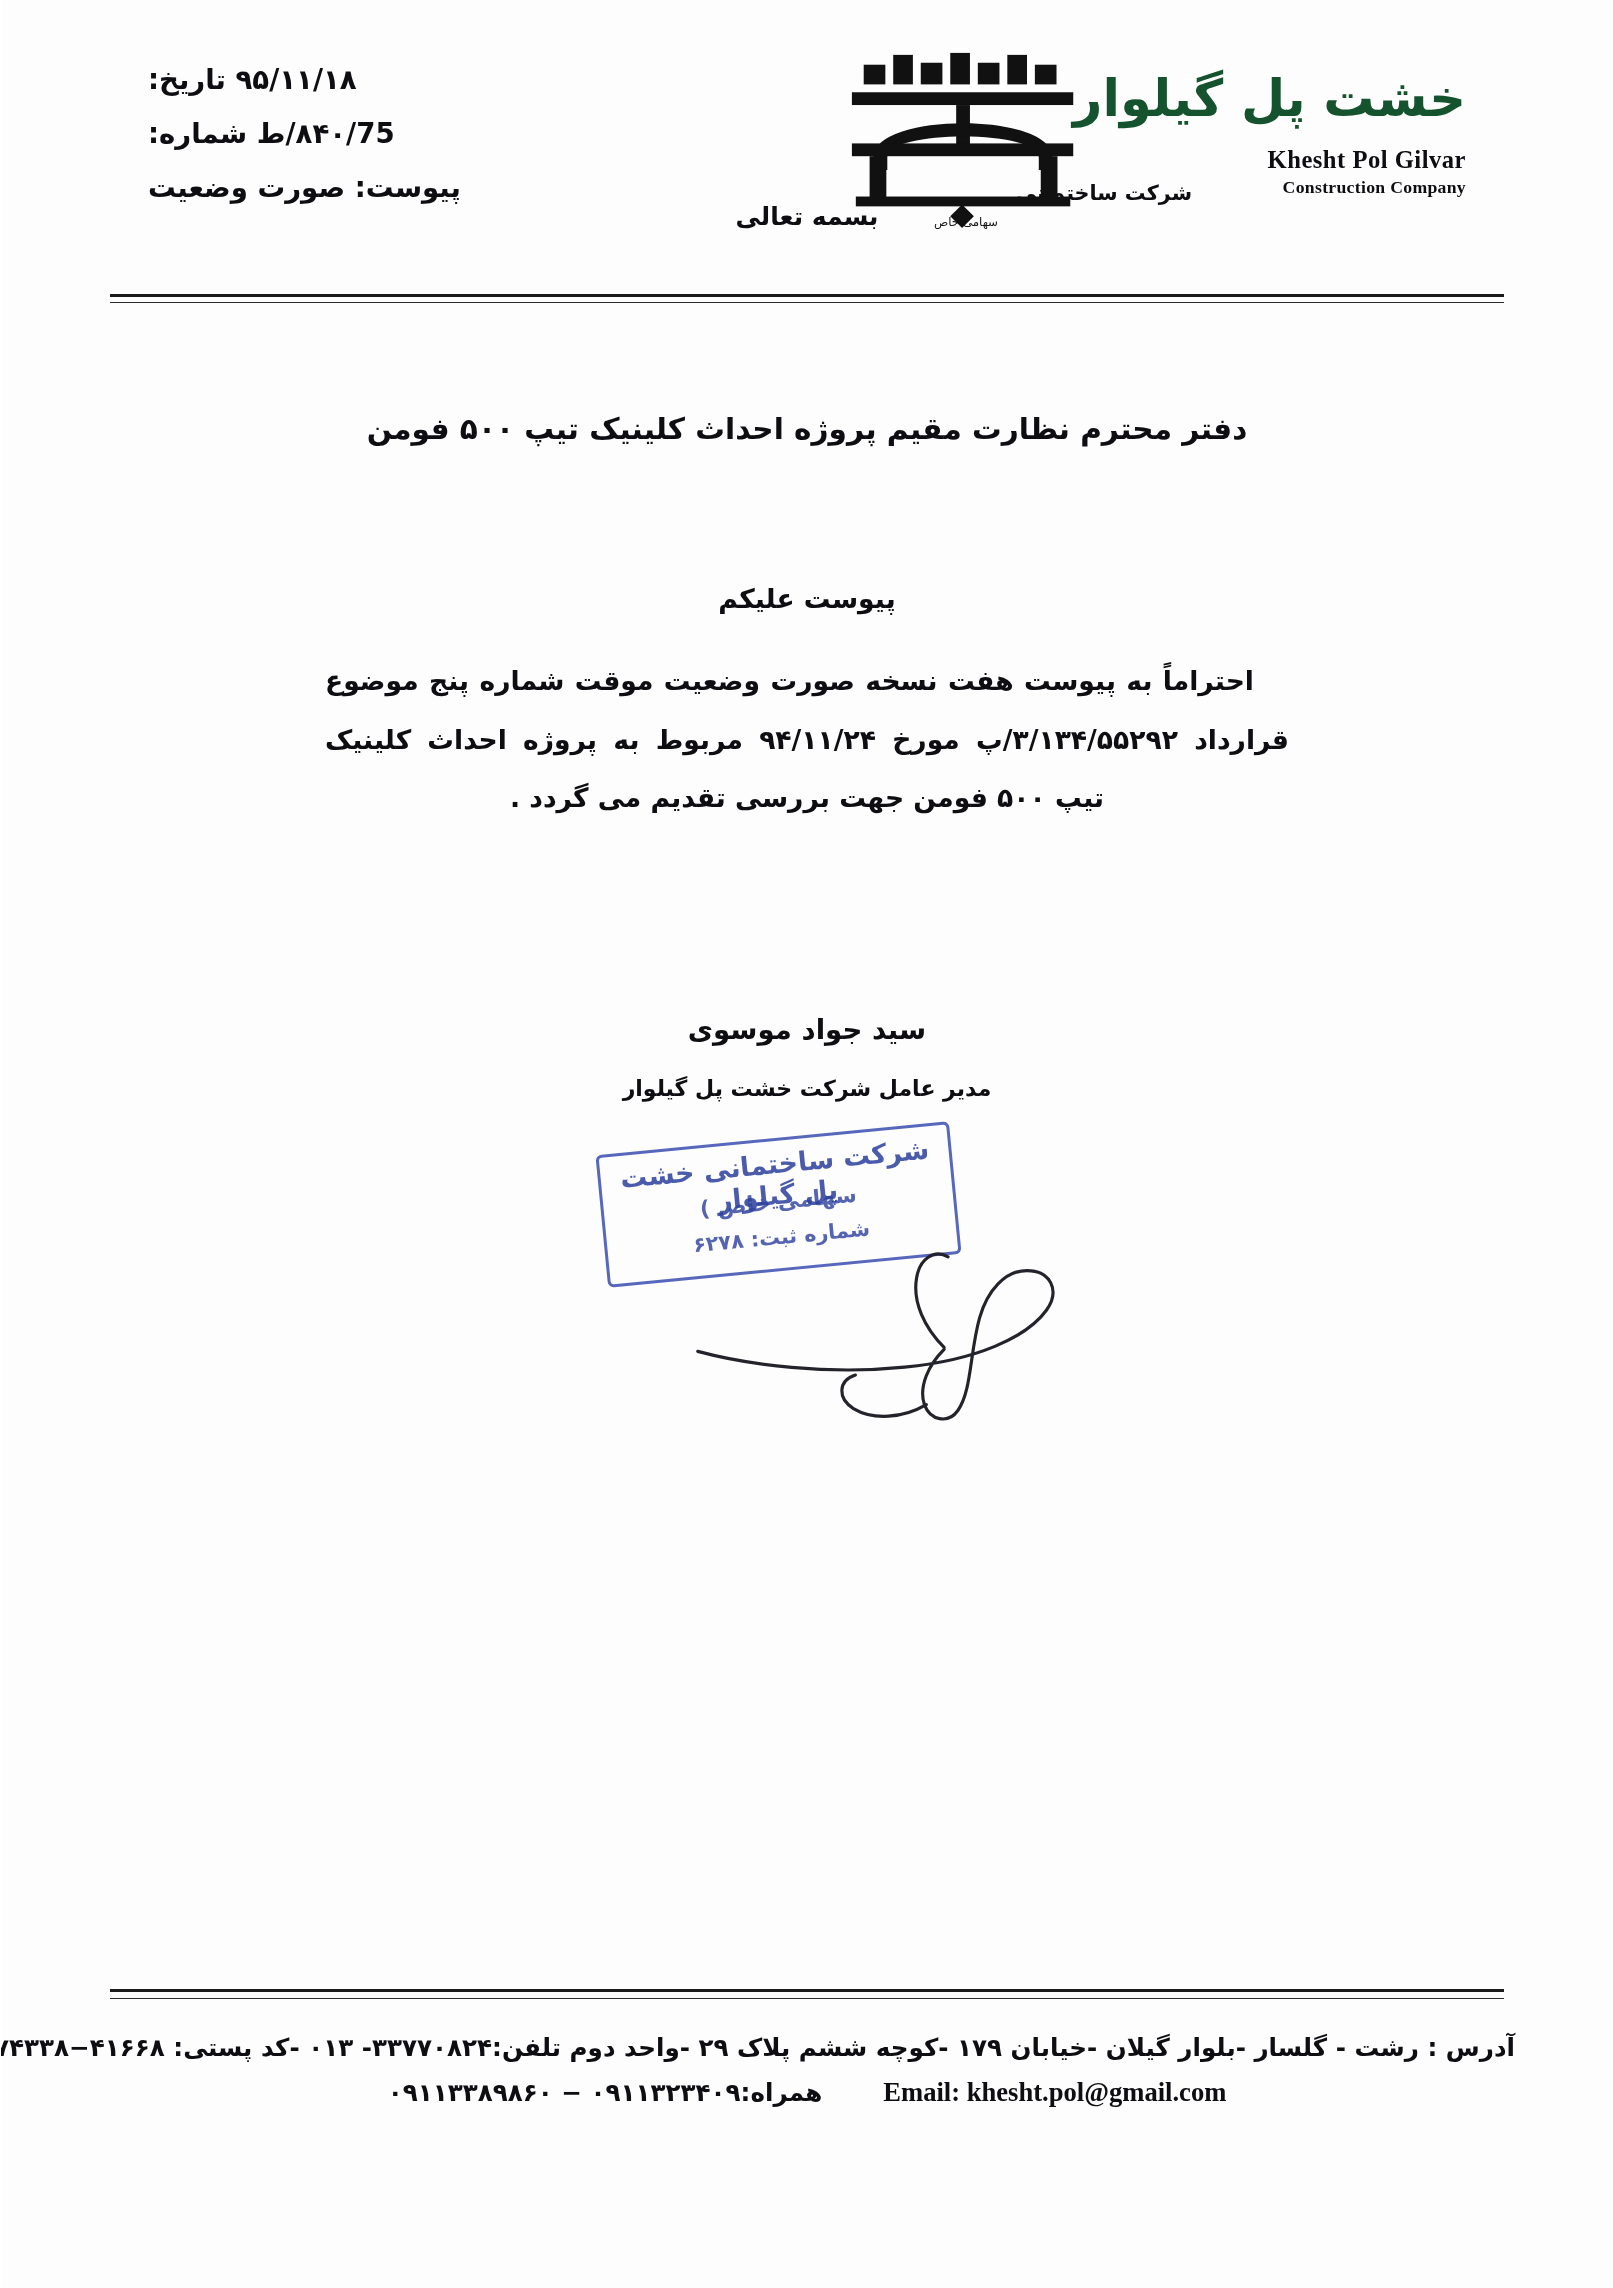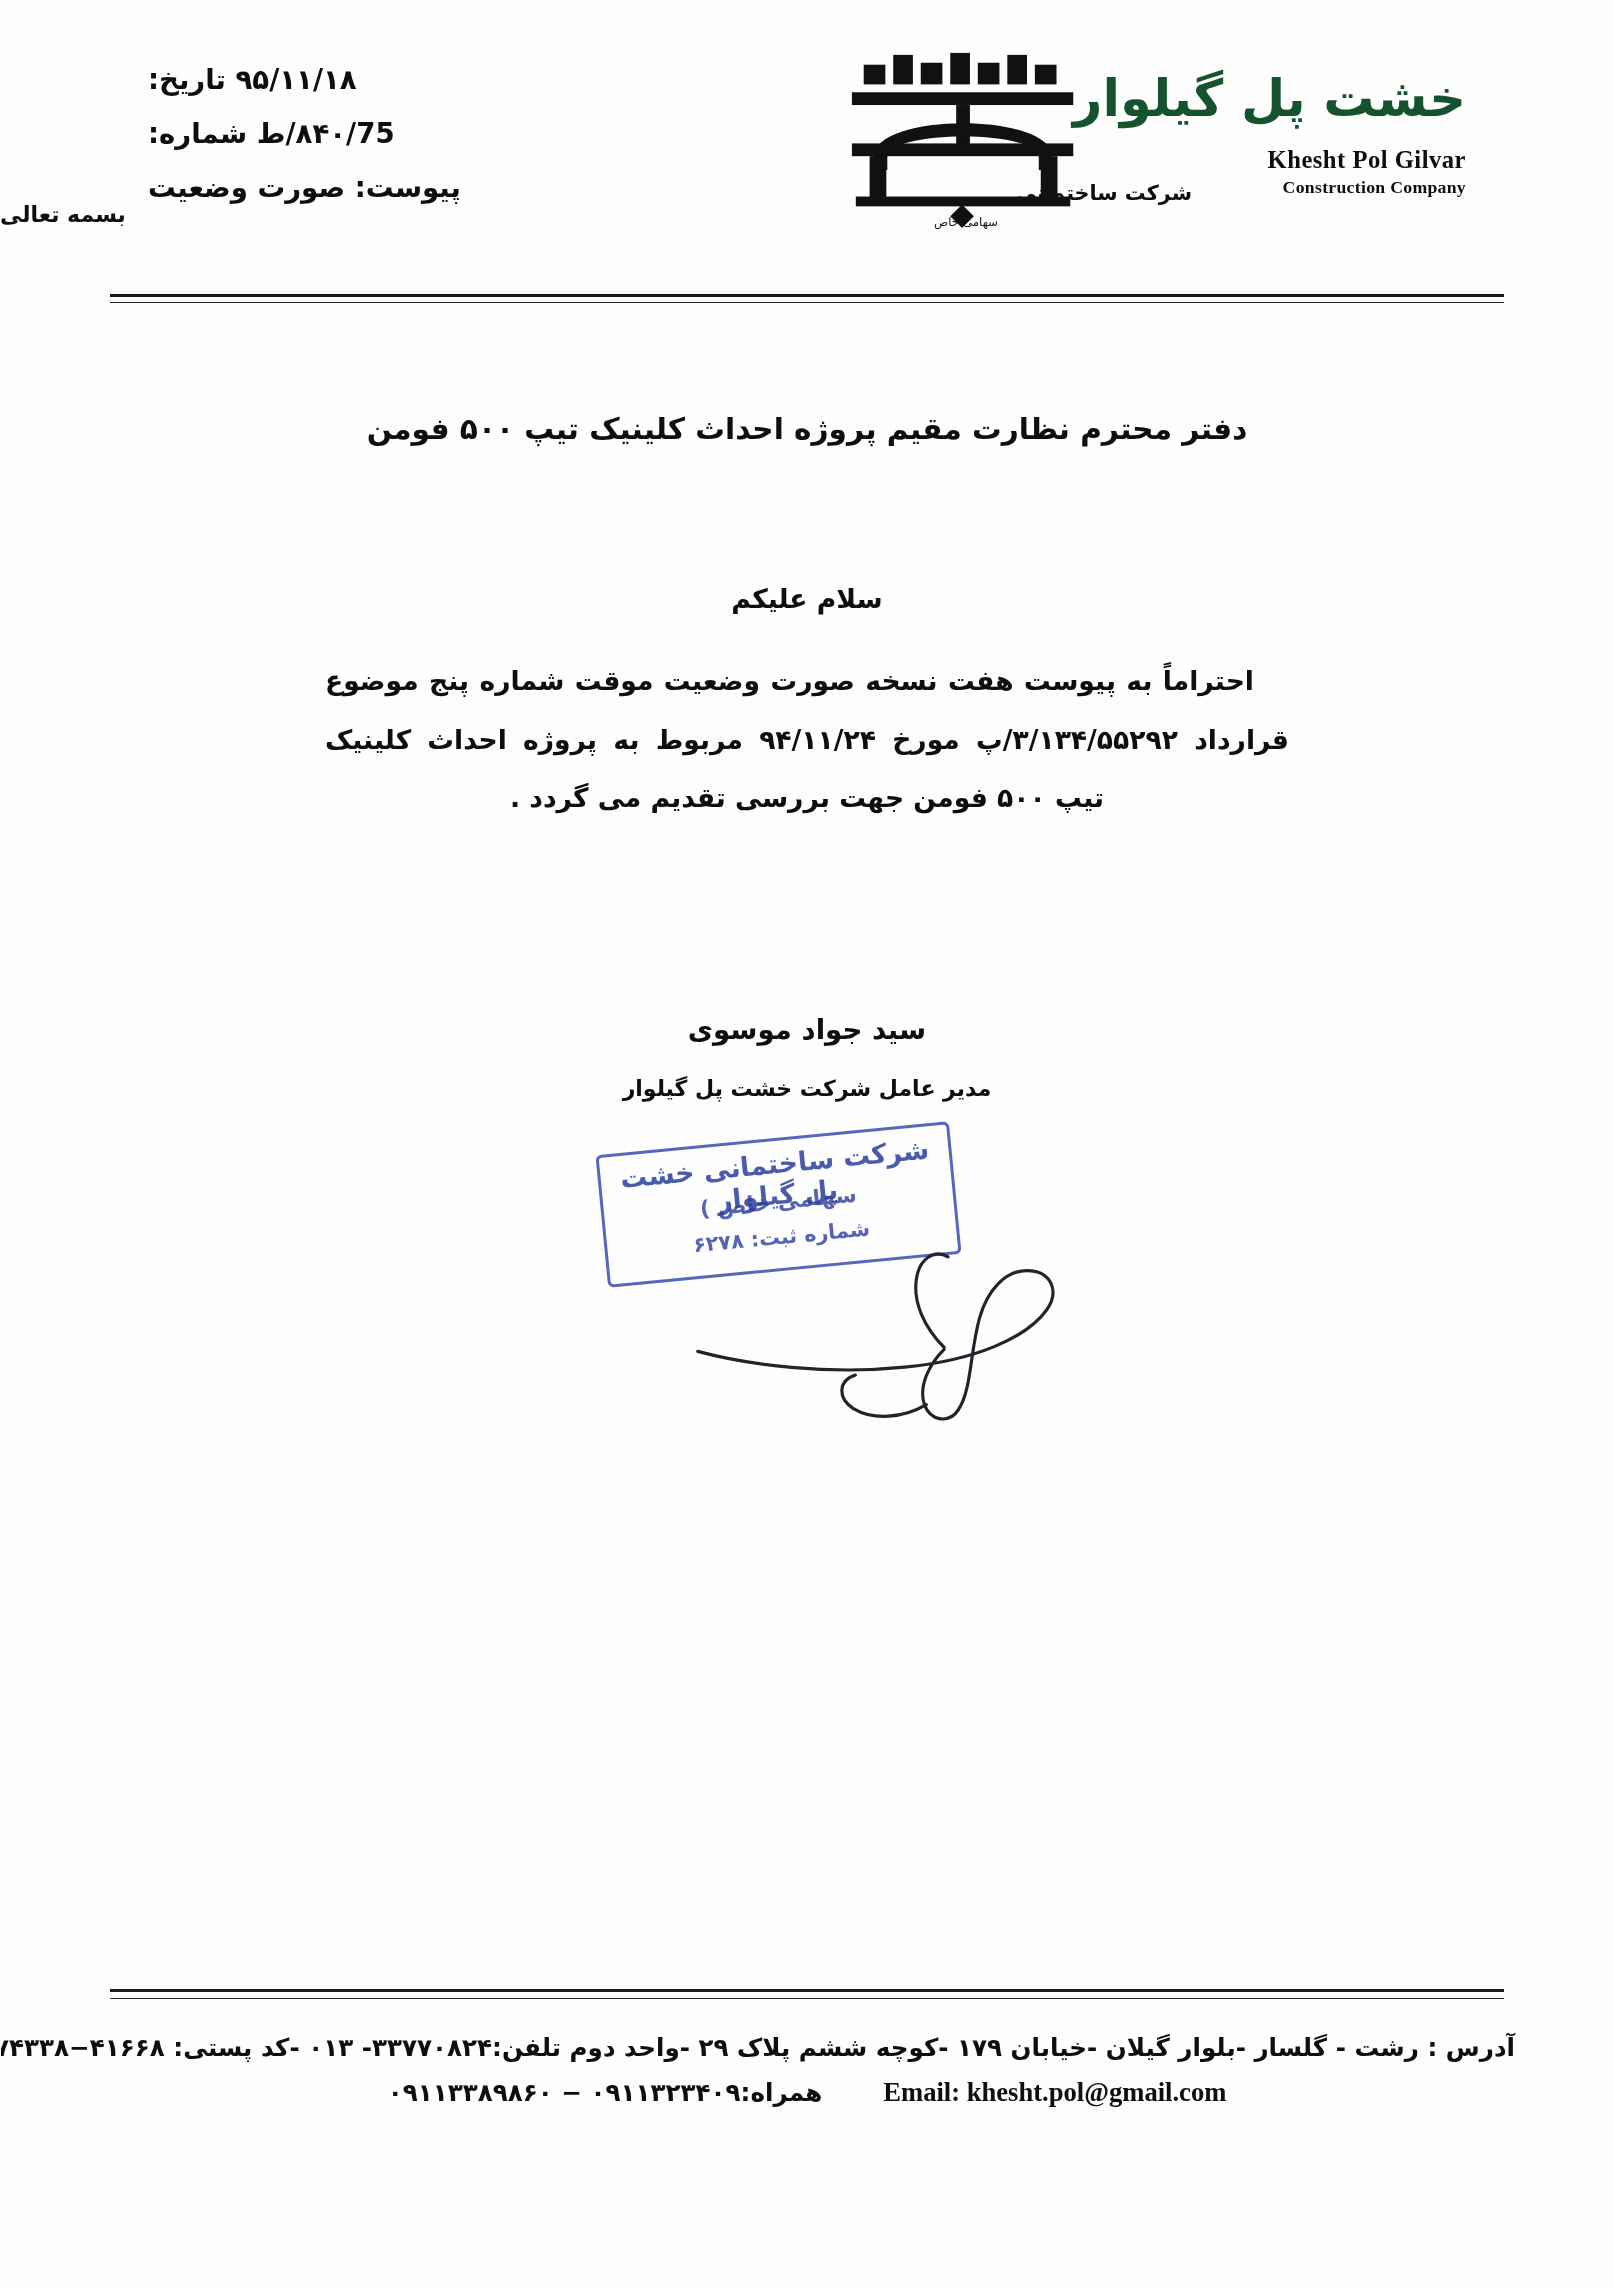--- a/index.html
+++ b/index.html
@@ -47,22 +47,22 @@
     white-space: nowrap;
   }
   .meta-row .label { font-weight: bold; }
   .meta-row .value { font-weight: bold; }
 
   .besmeh {
     position: absolute;
     top: 172px;
     left: 0;
     right: 0;
-    text-align: left;
-    font-size: 22px;
+    text-align: center;
+    font-size: 25px;
     font-weight: bold;
   }
 
   .logo-block {
     position: absolute;
     top: 17.7px;
     right: 148px;
     width: 630px;
     height: 187px;
     direction: rtl;
@@ -351,21 +351,21 @@
         </svg>
       </div>
     </div>
 
     <div class="rule"></div>
     <div class="rule-thin"></div>
   </div>
 
   <div class="addressee">دفتر محترم نظارت مقیم پروژه احداث کلینیک تیپ ۵۰۰ فومن</div>
 
-  <div class="greeting">سلام علیکم</div>
+  <div class="greeting">پیوست علیکم</div>
 
   <div class="paragraph">
     <span class="indent"></span><span>احتراماً به پیوست هفت نسخه صورت وضعیت موقت شماره پنج موضوع قرارداد ۳/۱۳۴/۵۵۲۹۲/پ مورخ ۹۴/۱۱/۲۴ مربوط به پروژه احداث کلینیک تیپ ۵۰۰ فومن جهت بررسی تقدیم می گردد .</span>
   </div>
 
   <div class="sign-name">سید جواد موسوی</div>
   <div class="sign-role">مدیر عامل شرکت خشت پل گیلوار</div>
 
   <div class="stamp">
     <div class="stamp-box"></div>

